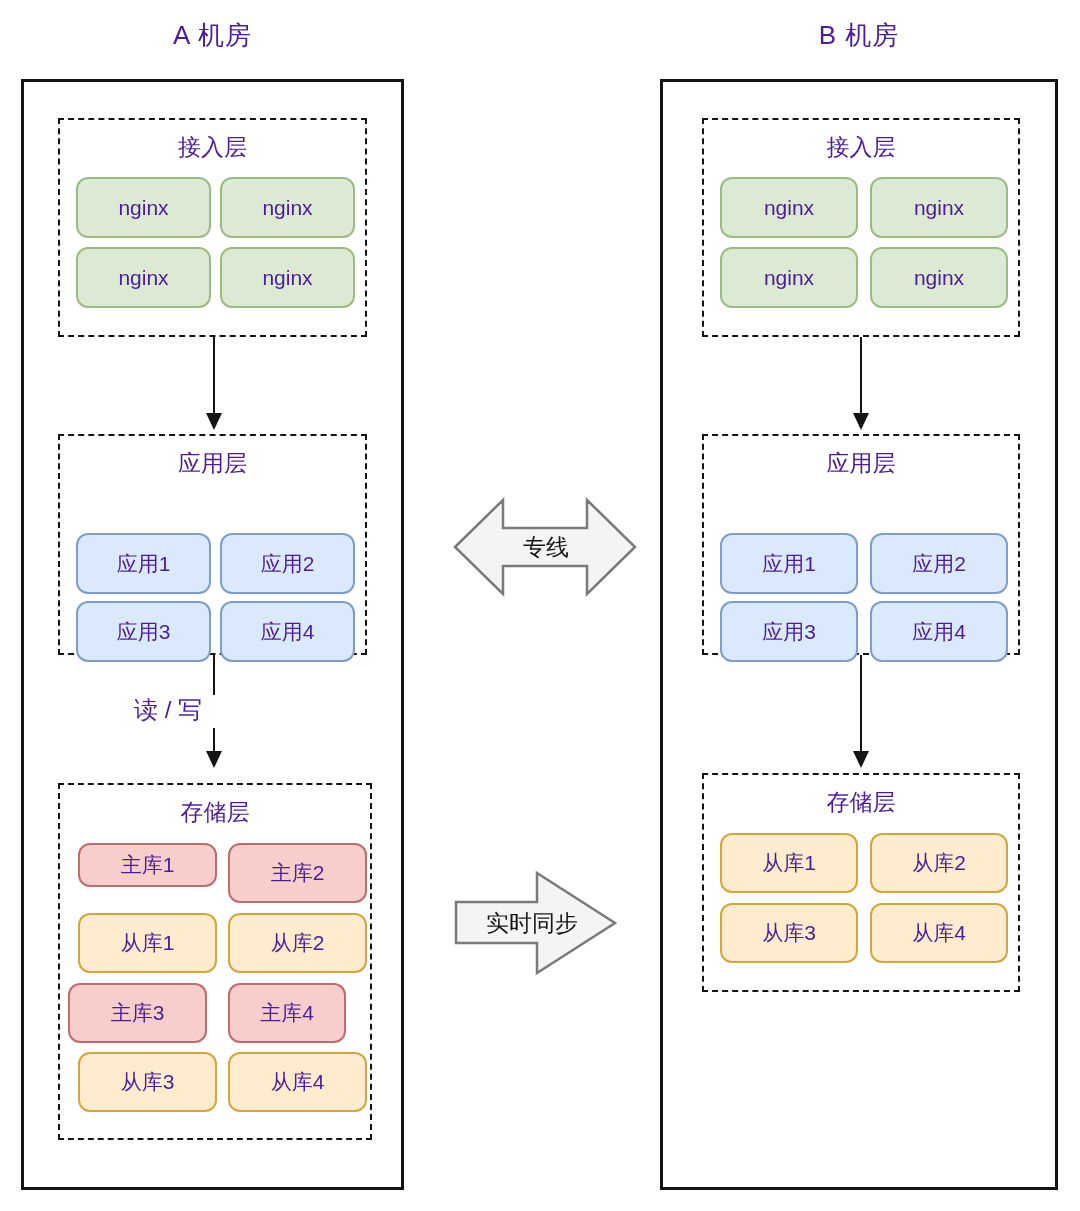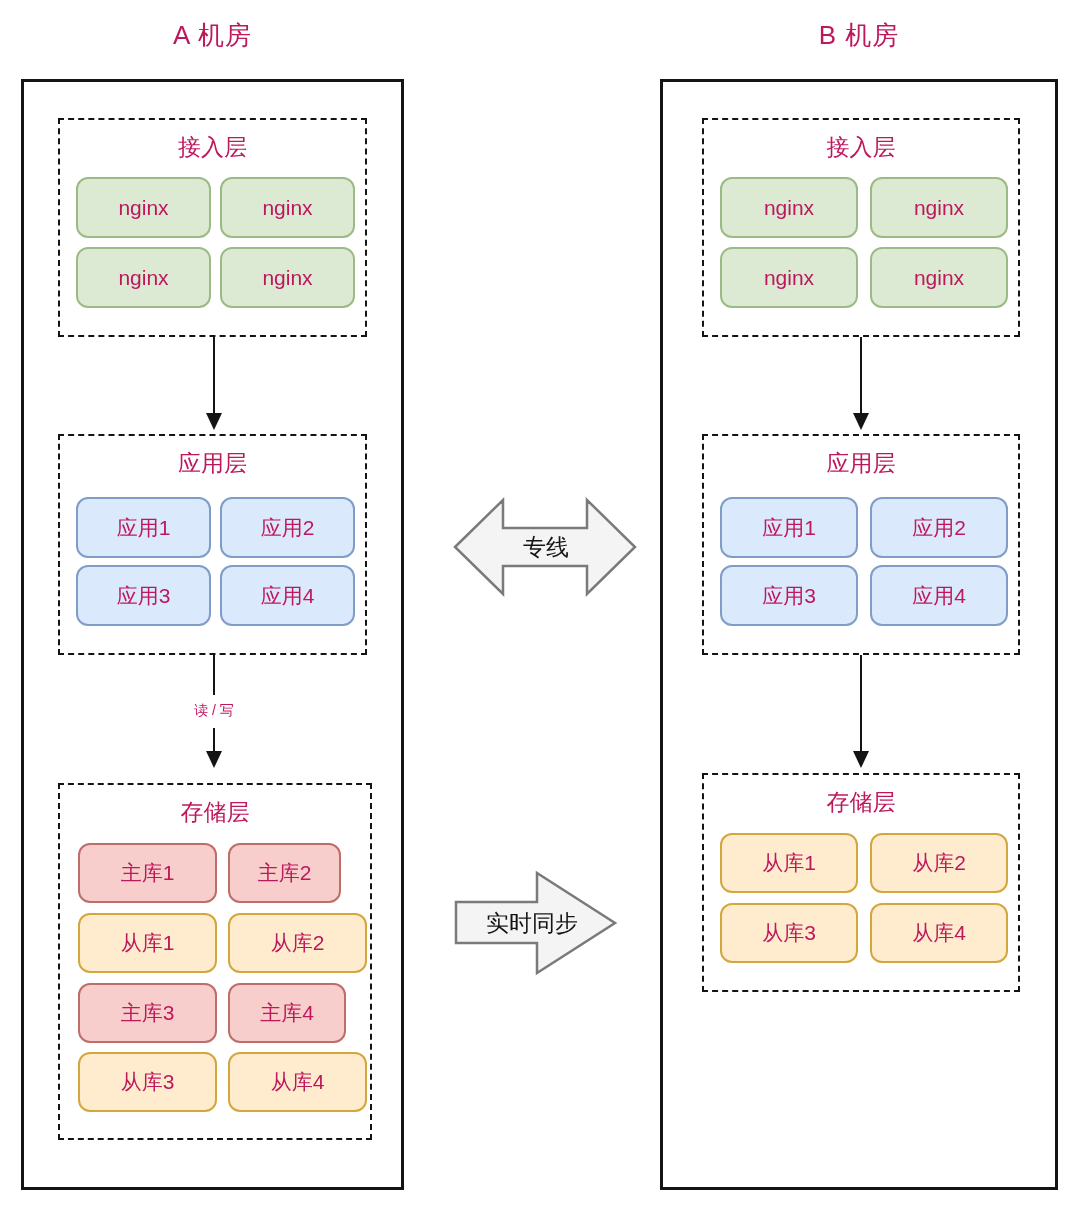--- a/index.html
+++ b/index.html
@@ -1,40 +1,40 @@
 <!DOCTYPE html>
 <html style="--green_fill: #dcead3; --green_border: #9bbb85; --blue_fill: #dae9fb; --blue_border: #7f9dc7; --red_fill: #f7cecb; --red_border: #bd6e6a; --yellow_fill: #ffebcd; --yellow_border: #d3a73e; --connector_fill: #f4f4f4; --connector_stroke: #7a7a7a; --line_color: #141414;"><head>
 <meta charset="utf-8">
 <style>
   html,body{margin:0;padding:0;background:#ffffff;}
   .canvas{
     position:relative;width:1080px;height:1211px;background:#fff;
-    font-family:"Liberation Sans","DejaVu Sans",sans-serif;color:#be185d;
+    font-family:"Liberation Sans","DejaVu Sans",sans-serif;color:#4c1d95;
     overflow:hidden;
   }
   .abs{position:absolute;box-sizing:border-box;}
   .dc-title{font-size:26px;text-align:center;letter-spacing:1px;}
   .dc-outer{border:3px solid #141414;background:#fff;}
   .layer{border:2px dashed #141414;background:#fff;}
   .layer-title{position:absolute;left:0;right:0;top:12px;text-align:center;font-size:23px;font-family:Liberation Serif, serif;}
   .node{
     display:flex;align-items:center;justify-content:center;
     font-size:21px;border-radius:12px;border:2px solid #999;
   }
   .node.green {background:var(--green_fill); border-color:var(--green_border);}
-  .node.blue  {background:var(--blue_fill);  border-color:var(--blue_border);}
+  .node.blue  {background:var(--blue_fill);  border-color:var(--blue_border);margin-top:36px;}
   .node.red   {background:var(--red_fill);   border-color:var(--red_border);}
   .node.yellow{background:var(--yellow_fill);border-color:var(--yellow_border);}
   .vline{width:2px;background:#141414;}
   .arrowhead{
     width:0;height:0;
     border-left:8px solid transparent;border-right:8px solid transparent;
     border-top:17px solid #141414;
   }
-  .rw-label{font-size:14px;text-align:center;background:#fff;line-height:28px;}
+  .rw-label{font-size:24px;text-align:left;background:#fff;line-height:28px;}
   .conn-text{font-size:23px;fill:#141414;}
   .conn-shape{fill:var(--connector_fill);stroke:var(--connector_stroke);stroke-width:2.5;stroke-linejoin:miter;}
 </style>
 </head>
 <body>
 
 <div class="canvas">
 
   <div class="abs dc-title" style="left:21px;top:18px;width:383px;">A 机房</div>
 
@@ -60,25 +60,25 @@
   <div class="abs node blue" style="left:220px;top:565px;width:135px;height:61px;">应用4</div>
 
   <div class="abs vline" style="left:213px;top:655px;height:40px;"></div>
   <div class="abs rw-label" style="left:134px;top:696px;width:160px;">读 / 写</div>
   <div class="abs vline" style="left:213px;top:728px;height:25px;"></div>
   <div class="abs arrowhead" style="left:206px;top:751px;"></div>
 
   <div class="abs layer" style="left:58px;top:783px;width:314px;height:357px;">
     <div class="layer-title">存储层</div>
   </div>
-  <div class="abs node red" style="left:78px;top:843px;width:139px;height:60px;">主库1</div>
-  <div class="abs node red" style="left:228px;top:843px;width:113px;height:60px;">主库2</div>
+  <div class="abs node red" style="left:78px;top:843px;width:139px;height:44px;">主库1</div>
+  <div class="abs node red" style="left:228px;top:843px;width:139px;height:60px;">主库2</div>
   <div class="abs node yellow" style="left:78px;top:913px;width:139px;height:60px;">从库1</div>
   <div class="abs node yellow" style="left:228px;top:913px;width:139px;height:60px;">从库2</div>
-  <div class="abs node red" style="left:78px;top:983px;width:139px;height:60px;">主库3</div>
+  <div class="abs node red" style="left:68px;top:983px;width:139px;height:60px;">主库3</div>
   <div class="abs node red" style="left:228px;top:983px;width:118px;height:60px;">主库4</div>
   <div class="abs node yellow" style="left:78px;top:1052px;width:139px;height:60px;">从库3</div>
   <div class="abs node yellow" style="left:228px;top:1052px;width:139px;height:60px;">从库4</div>
 
   <div class="abs dc-title" style="left:660px;top:18px;width:398px;">B 机房</div>
 
   <div class="abs dc-outer" style="left:660px;top:79px;width:398px;height:1111px;"></div>
 
   <div class="abs layer" style="left:702px;top:118px;width:318px;height:219px;">
     <div class="layer-title">接入层</div>

